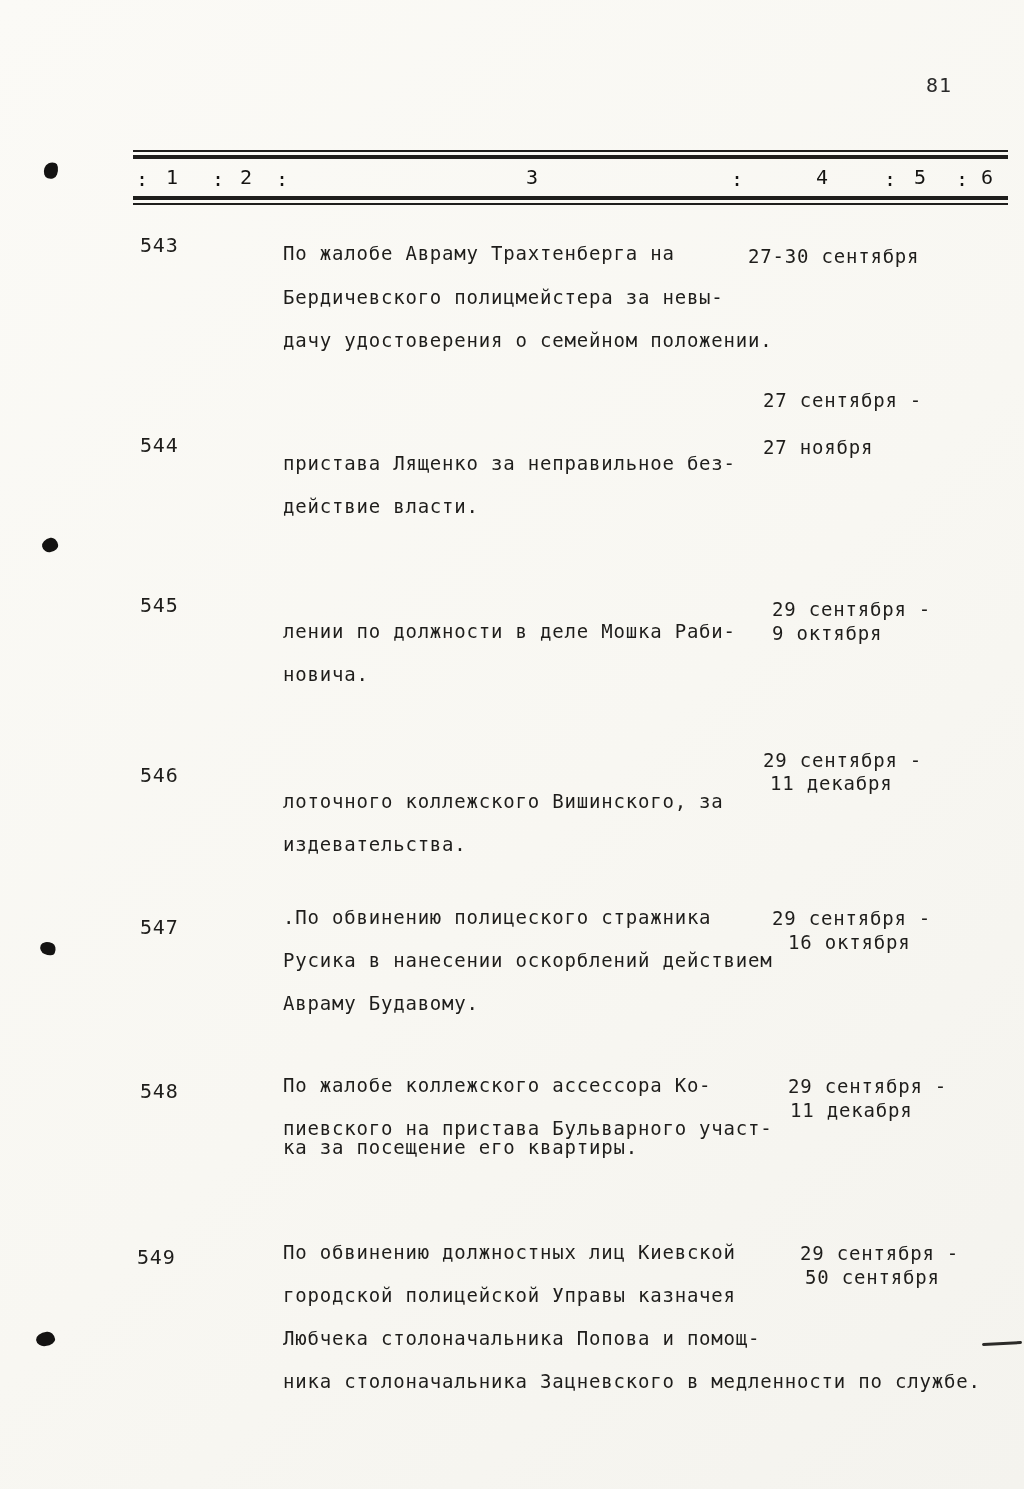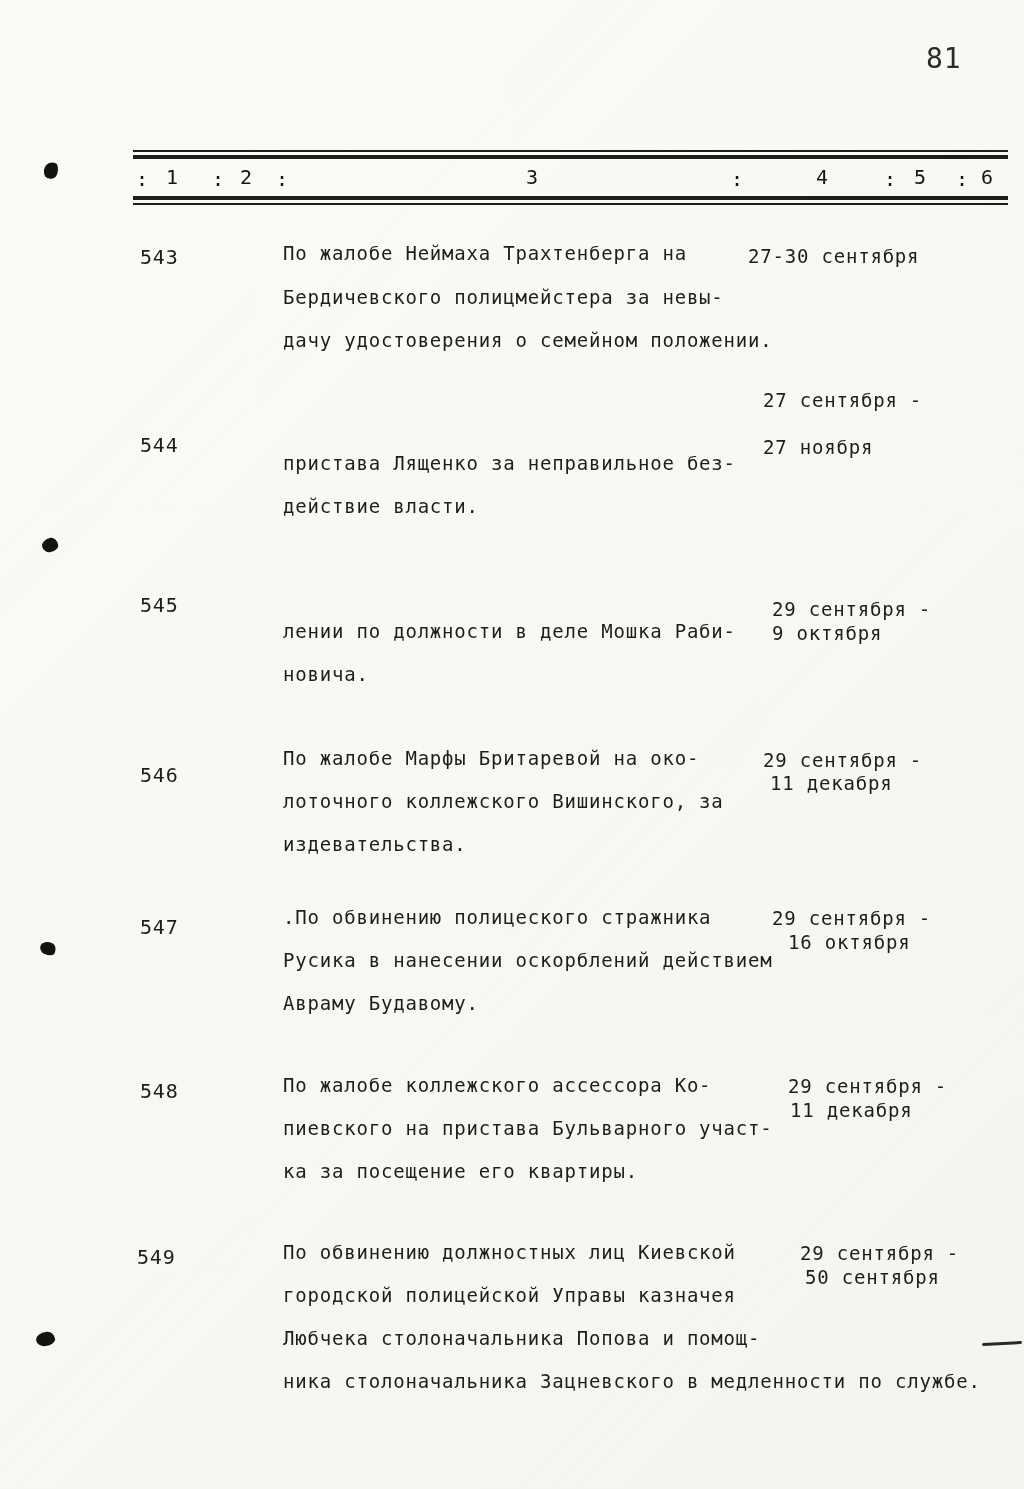--- a/index.html
+++ b/index.html
@@ -19,21 +19,21 @@
   }
   .t{
     position:absolute;
     font-size:19px;
     letter-spacing:0.8px;
     white-space:nowrap;
     line-height:1.1;
     color:#1e1d1b;
   }
   .num{font-size:20px;}
-  .pageno{font-size:28px;letter-spacing:1px;color:#2a2a2a;}
+  .pageno{font-size:20px;letter-spacing:1px;color:#2a2a2a;margin-top:30px;}
   .rule{
     position:absolute;
     left:133px;
     width:875px;
     background:#1f1e1c;
   }
   .hdr{font-size:20px;color:#151412;}
   .blot{
     position:absolute;
     background:#141312;
@@ -65,58 +65,57 @@
   <div class="t hdr" style="left:731px;top:168px">:</div>
   <div class="t hdr" style="left:816px;top:166px">4</div>
   <div class="t hdr" style="left:884px;top:168px">:</div>
   <div class="t hdr" style="left:914px;top:166px">5</div>
   <div class="t hdr" style="left:956px;top:168px">:</div>
   <div class="t hdr" style="left:981px;top:166px">6</div>
 
   <div class="rule" style="top:196px;height:4px"></div>
   <div class="rule" style="top:203px;height:2px"></div>
 
-  <div class="t num" style="left:140px;top:246px">543</div>
-  <div class="t" style="left:283px;top:243px">По жалобе Неймаха Трахтенберга на</div>
+  <div class="t num" style="left:140px;top:234px">543</div>
+  <div class="t" style="left:283px;top:243px">По жалобе Авраму Трахтенберга на</div>
   <div class="t" style="left:748px;top:246px">27-30 сентября</div>
   <div class="t" style="left:283px;top:330px">дачу удостоверения о семейном положении.</div>
   <div class="t" style="left:283px;top:287px">Бердичевского полицмейстера за невы-</div>
 
   <div class="t num" style="left:140px;top:434px">544</div>
   <div class="t" style="left:763px;top:390px">27 сентября -</div>
   <div class="t" style="left:763px;top:437px">27 ноября</div>
   <div class="t" style="left:283px;top:453px">пристава Лященко за неправильное без-</div>
   <div class="t" style="left:283px;top:496px">действие власти.</div>
 
   <div class="t num" style="left:140px;top:594px">545</div>
   <div class="t" style="left:772px;top:599px">29 сентября -</div>
   <div class="t" style="left:283px;top:621px">лении по должности в деле Мошка Раби-</div>
   <div class="t" style="left:772px;top:623px">9 октября</div>
   <div class="t" style="left:283px;top:664px">новича.</div>
 
   <div class="t num" style="left:140px;top:764px">546</div>
-  <div class="t" style="left:283px;top:748px">По жалобе Марфы Бритаревой на око-</div>
   <div class="t" style="left:763px;top:750px">29 сентября -</div>
   <div class="t" style="left:770px;top:773px">11 декабря</div>
   <div class="t" style="left:283px;top:791px">лоточного коллежского Вишинского, за</div>
   <div class="t" style="left:283px;top:834px">издевательства.</div>
 
   <div class="t num" style="left:140px;top:916px">547</div>
   <div class="t" style="left:283px;top:907px">.По обвинению полицеского стражника</div>
   <div class="t" style="left:772px;top:908px">29 сентября -</div>
   <div class="t" style="left:788px;top:932px">16 октября</div>
   <div class="t" style="left:283px;top:950px">Русика в нанесении оскорблений действием</div>
   <div class="t" style="left:283px;top:993px">Авраму Будавому.</div>
 
   <div class="t num" style="left:140px;top:1080px">548</div>
   <div class="t" style="left:283px;top:1075px">По жалобе коллежского ассессора Ко-</div>
   <div class="t" style="left:788px;top:1076px">29 сентября -</div>
   <div class="t" style="left:790px;top:1100px">11 декабря</div>
   <div class="t" style="left:283px;top:1118px">пиевского на пристава Бульварного участ-</div>
-  <div class="t" style="left:283px;top:1161px">ка за посещение его квартиры.</div>
+  <div class="t" style="left:283px;top:1137px">ка за посещение его квартиры.</div>
 
   <div class="t num" style="left:137px;top:1246px">549</div>
   <div class="t" style="left:283px;top:1242px">По обвинению должностных лиц Киевской</div>
   <div class="t" style="left:800px;top:1243px">29 сентября -</div>
   <div class="t" style="left:805px;top:1267px">50 сентября</div>
   <div class="t" style="left:283px;top:1285px">городской полицейской Управы казначея</div>
   <div class="t" style="left:283px;top:1328px">Любчека столоначальника Попова и помощ-</div>
   <div class="t" style="left:283px;top:1371px">ника столоначальника Зацневского в медленности по службе.</div>
 
   <div class="blot" style="left:44px;top:162px;width:14px;height:17px;transform:rotate(18deg)"></div>

